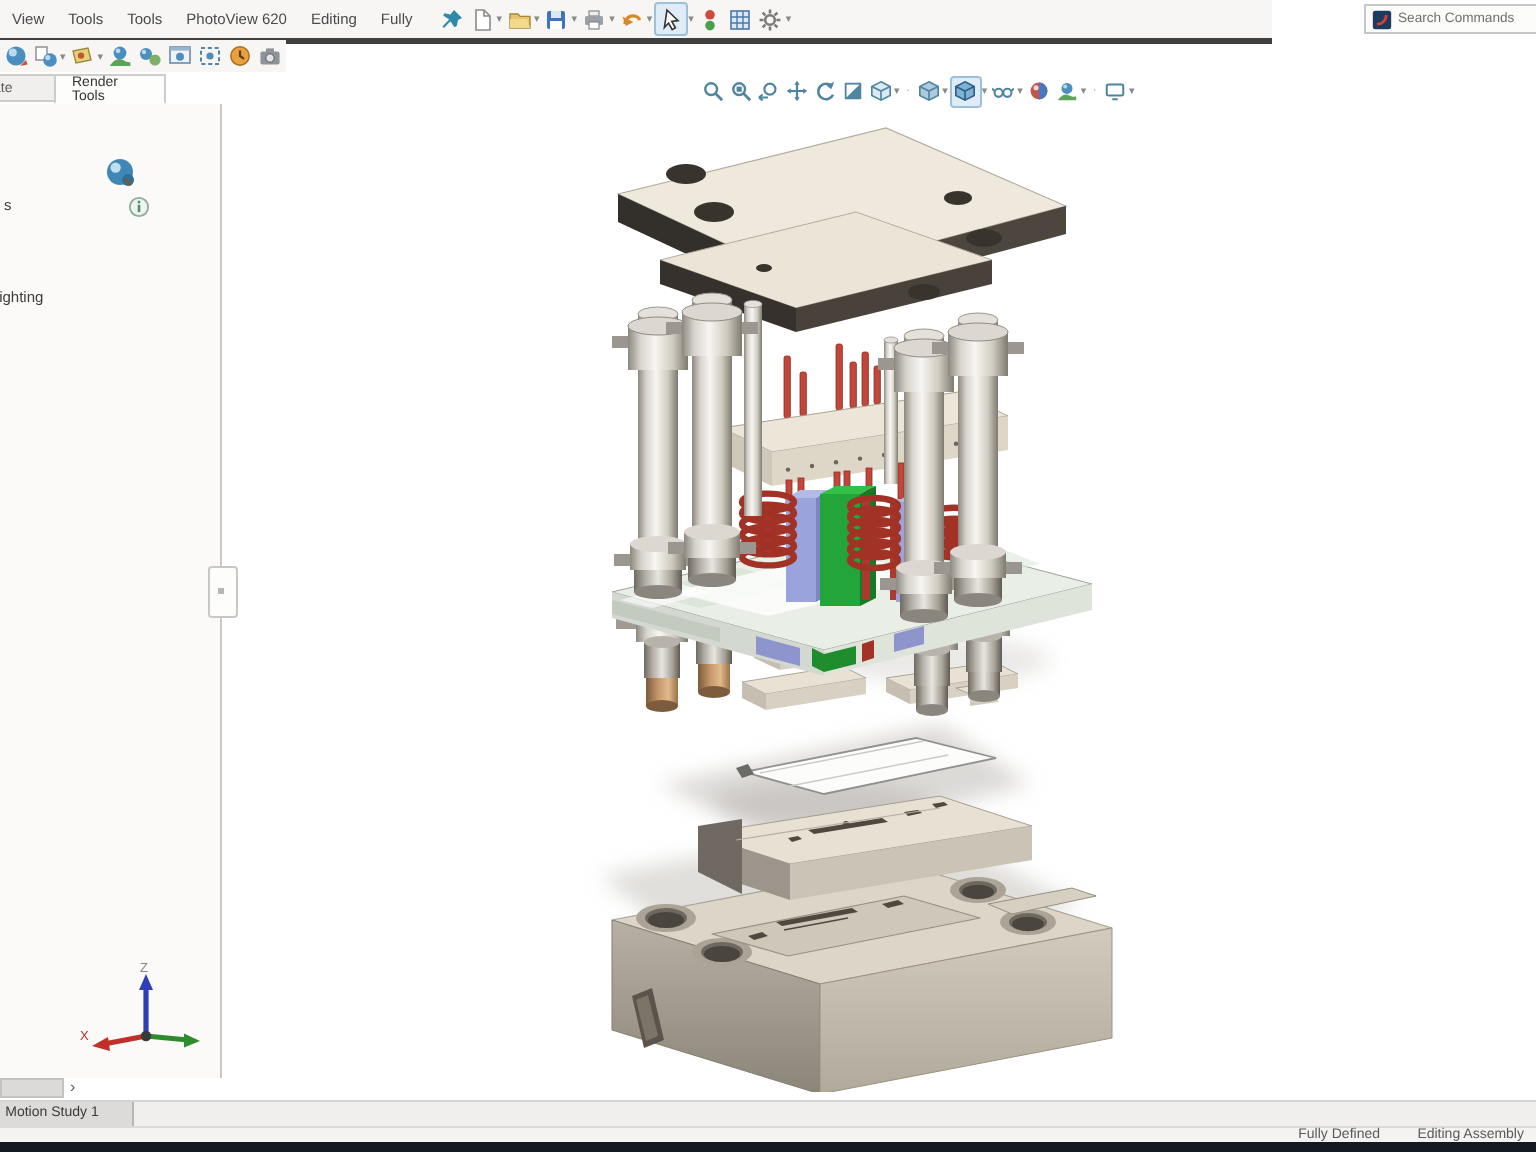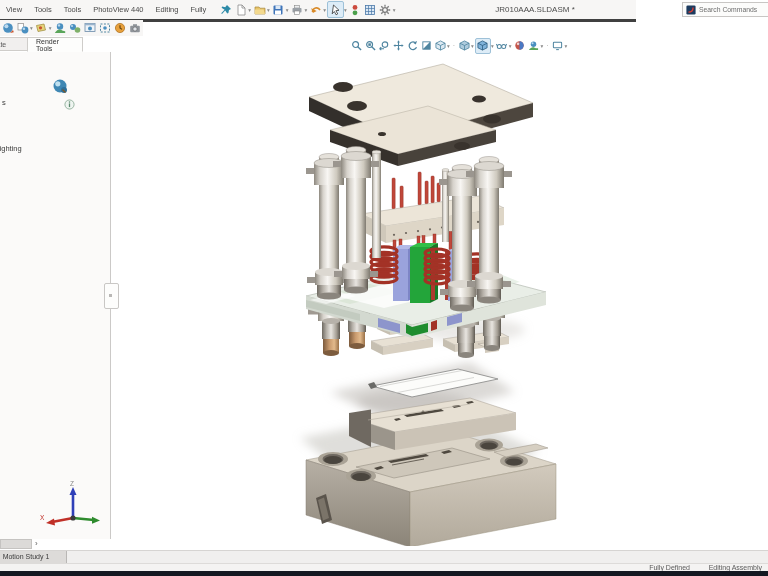--- a/index.html
+++ b/index.html
@@ -403,21 +403,21 @@
     <text x="0" y="42" font-size="6.5" fill="#c03028" font-family="Liberation Sans, sans-serif">X</text>
     <line x1="33" y1="40" x2="54" y2="42" stroke="#2e8b2e" stroke-width="2.6"></line>
     <polygon points="60,42.5 52,38.8 52,45.8" fill="#2e8b2e"></polygon>
     <circle cx="33" cy="40" r="2.6" fill="#3a3a3a"></circle>
   </svg>
 
   <div id="menubar" class="abs">
     <span class="menu-item">View</span>
     <span class="menu-item">Tools</span>
     <span class="menu-item">Tools</span>
-    <span class="menu-item">PhotoView 440</span>
+    <span class="menu-item">PhotoView 620</span>
     <span class="menu-item">Editing</span>
     <span class="menu-item">Fully</span>
     <div class="iconrow" style="margin-left:6px;">
         <span class="tbtn">
           <svg viewBox="0 0 12 12">
             <path d="M7 1l4 4-2 1-.6 3-1.2.6-2-3-3.2 3.4-.8-.8L4.6 5.8l-3-2L2.2 2.6l3 .6z" fill="#2e8ba8"></path>
           </svg>
         </span>
         <span class="tbtn">
           <svg viewBox="0 0 12 12">
@@ -478,21 +478,20 @@
           <svg viewBox="0 0 12 12">
             <circle cx="6" cy="6" r="2.4" fill="none" stroke="#7a7a7a" stroke-width="1.3"></circle>
             <g stroke="#7a7a7a" stroke-width="1.3">
               <path d="M6 .8v2M6 9.2v2M.8 6h2M9.2 6h2M2.3 2.3l1.4 1.4M8.3 8.3l1.4 1.4M9.7 2.3 8.3 3.7M3.7 8.3 2.3 9.7"></path>
             </g>
           </svg>
         </span>
         <span class="caret">▾</span>
       </div>
   </div>
-  <div id="title" class="abs">JR010AAA.SLDASM *</div>
   <div id="searchbox" class="abs">
     <svg width="10" height="10" viewBox="0 0 12 12">
       <rect x=".5" y=".5" width="11" height="11" rx="1.5" fill="#1d3b5f"></rect>
       <path d="M3 8.5c3.2 0 5.5-2.3 5.5-5.5" stroke="#e03c31" stroke-width="1.6" fill="none"></path>
     </svg>
     <span>Search Commands</span>
   </div>
 
   <div id="row2" class="abs iconrow">
       <span class="tbtn">

